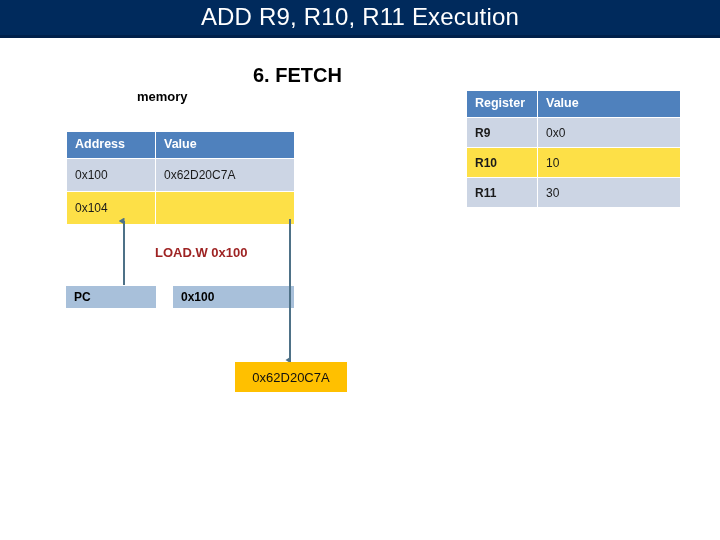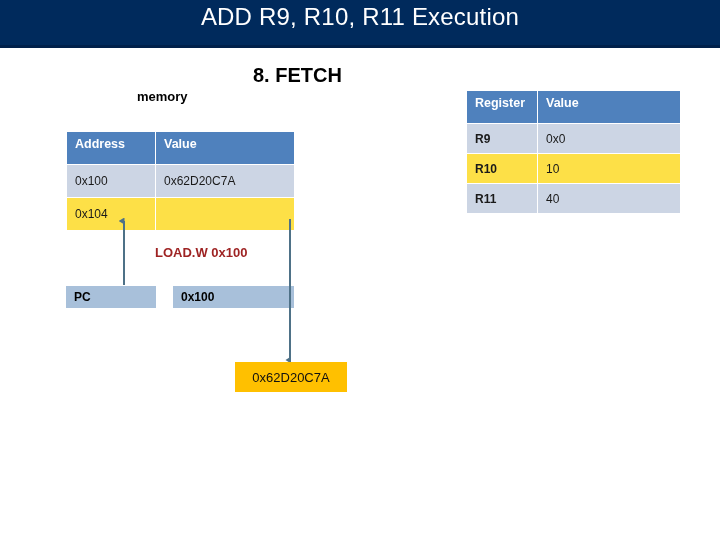--- a/index.html
+++ b/index.html
@@ -13,21 +13,21 @@
     font-family: "Liberation Sans", sans-serif;
     position: relative;
     overflow: hidden;
   }
 
   
   #title-bar {
     position: absolute;
     left: 0; top: 0;
     width: 720px;
-    height: 48px;
+    height: 38px;
     background: #002a5c;
     border-bottom: 3px solid #00204a;
     box-sizing: border-box;
   }
   #title-text {
     position: absolute;
     left: 0; top: 3px;
     width: 720px;
     text-align: center;
     color: #ffffff;
@@ -61,21 +61,21 @@
     border-collapse: separate;
     border-spacing: 1px;
     table-layout: fixed;
   }
   .grid-table th {
     background: #4f81bd;
     color: #ffffff;
     font-size: 12.5px;
     font-weight: bold;
     text-align: left;
-    padding: 5px 0 13px 8px;
+    padding: 5px 0 7px 8px;
     border: none;
     margin-left: 47px;
   }
   .grid-table td {
     font-size: 12px;
     color: #1a1a1a;
     text-align: left;
     padding: 6px 0 6px 8px;
     border: none;
   }
@@ -152,21 +152,21 @@
     pointer-events: none;
   }
 </style>
 </head>
 <body>
 
 <div id="title-bar">
   <div id="title-text">ADD R9, R10, R11 Execution</div>
 </div>
 
-<div id="step-label">8. FETCH</div>
+<div id="step-label">6. FETCH</div>
 
 <div id="memory-label">memory</div>
 
 <table class="grid-table" id="memory-table">
   <colgroup>
       <col class="c1">
       <col class="c2">
     </colgroup>
   <thead>
     <tr>
@@ -201,21 +201,21 @@
     <tr class="row-dark">
       <td class="reg-name">R9</td>
       <td>0x0</td>
     </tr>
     <tr class="row-light">
       <td class="reg-name">R10</td>
       <td>10</td>
     </tr>
     <tr class="row-dark">
       <td class="reg-name">R11</td>
-      <td>40</td>
+      <td>30</td>
     </tr>
   </tbody>
 </table>
 
 <div id="instruction-text">LOAD.W 0x100</div>
 
 <div id="pc-row">
   <div class="pc-cell pc-name">PC</div>
   <div class="pc-cell pc-value">0x100</div>
 </div>

